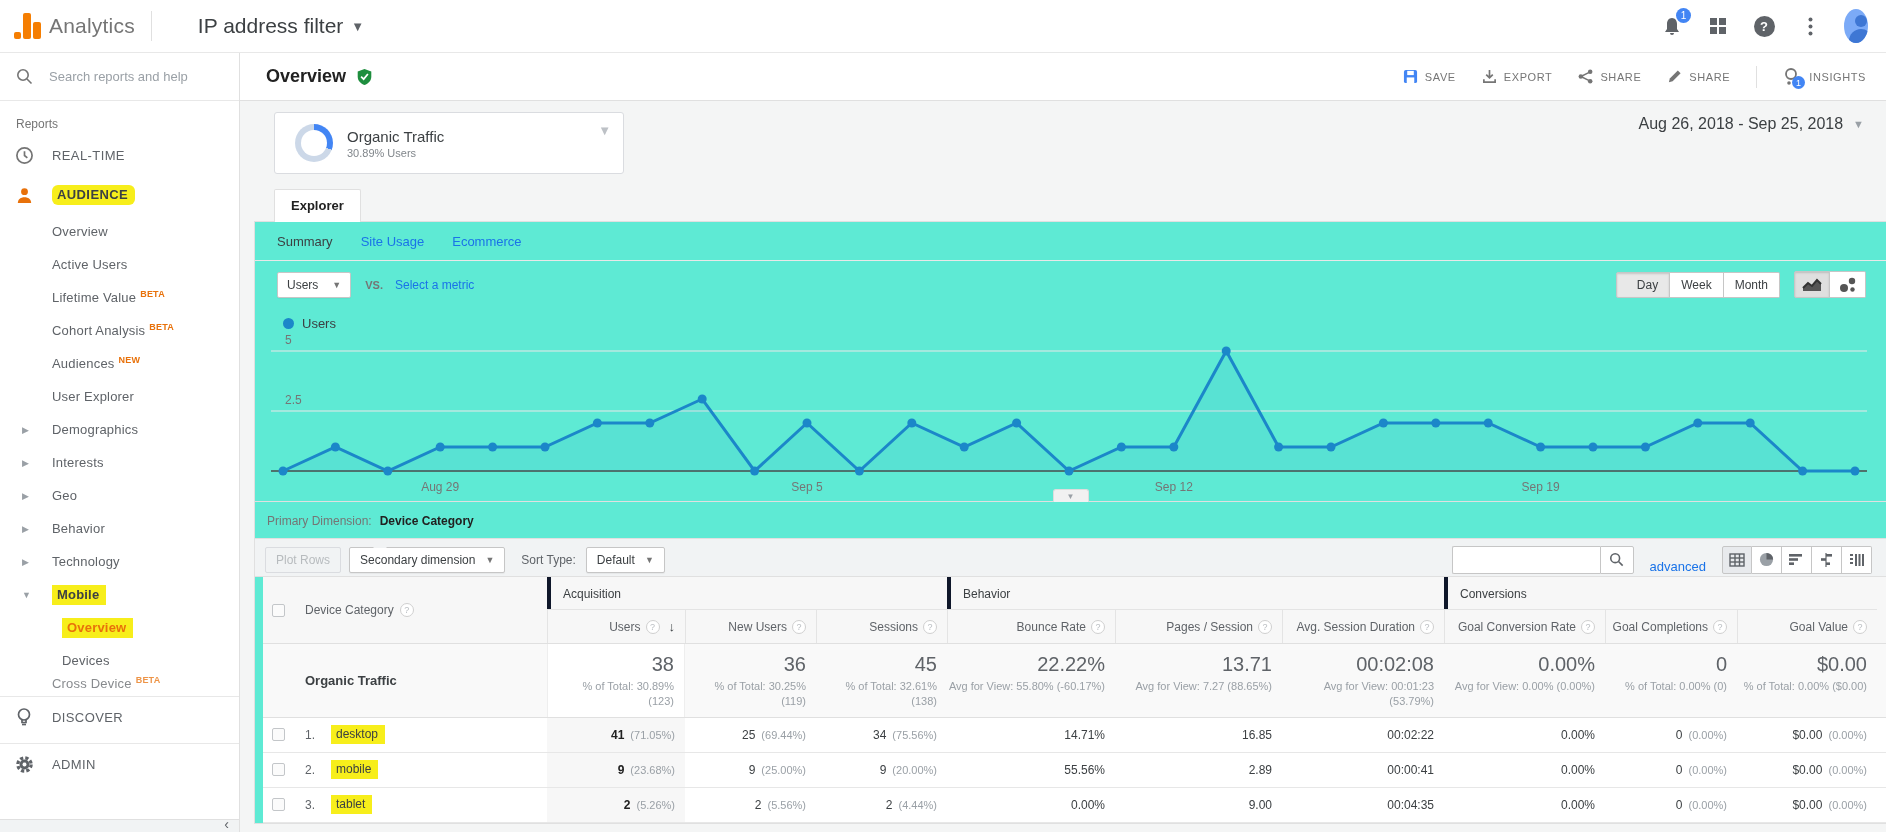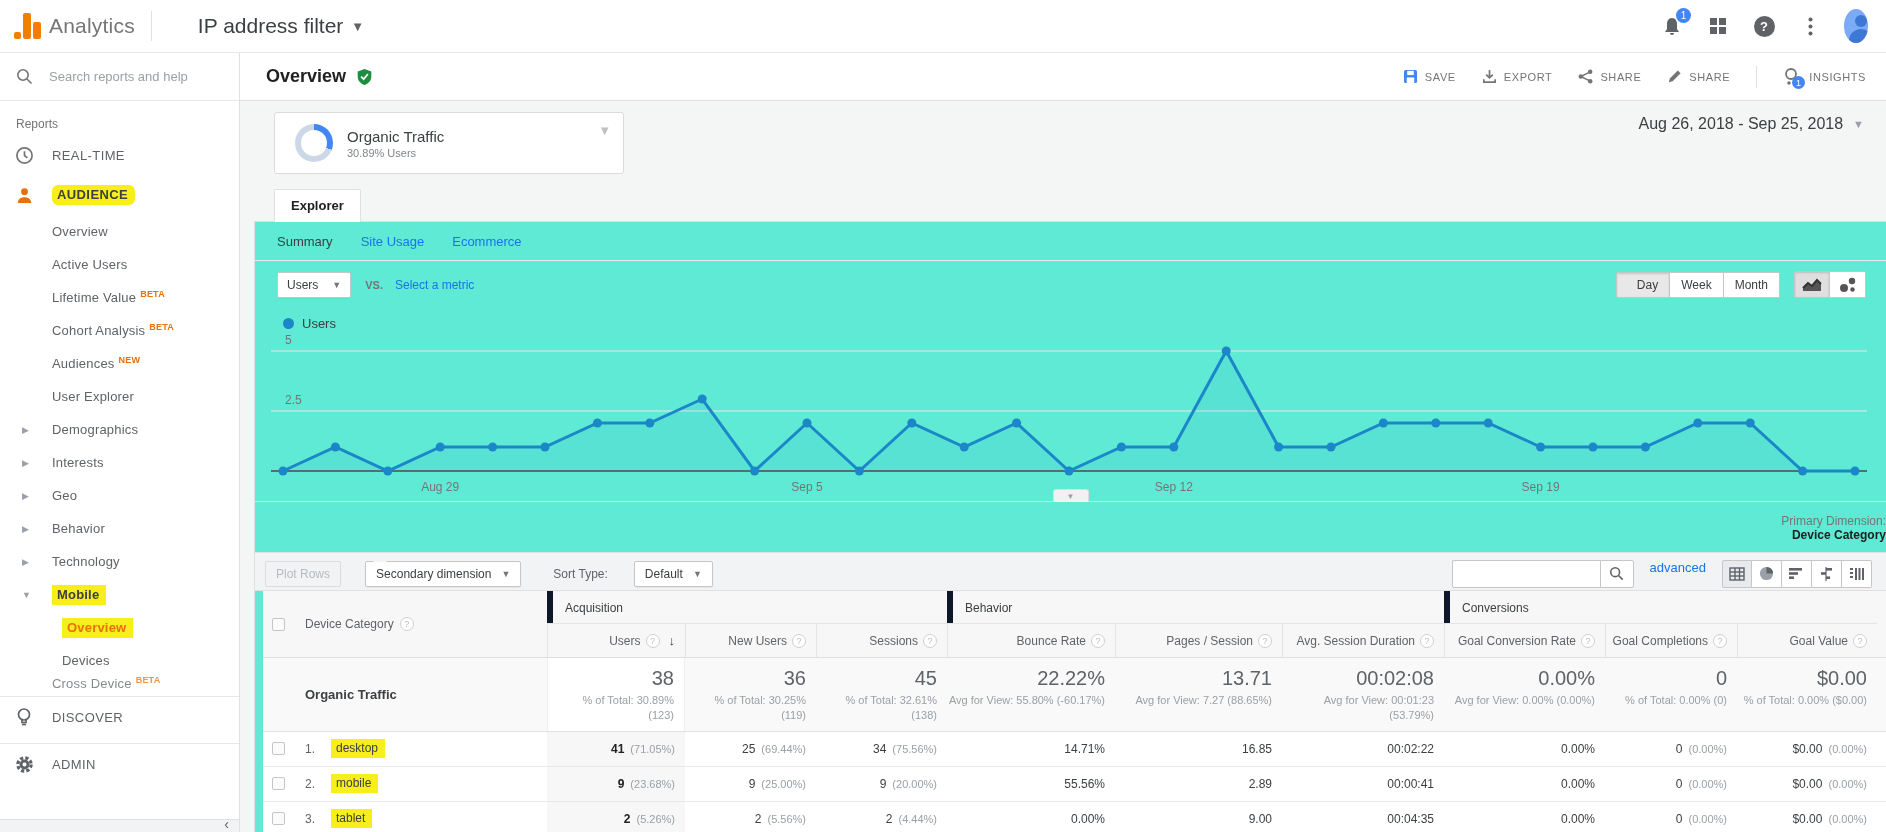--- a/index.html
+++ b/index.html
@@ -93,45 +93,45 @@
   .ct-btn:first-child { border-left:1px solid #c6c6c6; border-radius:2px 0 0 2px; }
   .ct-btn:last-child { border-radius:0 2px 2px 0; }
   .ct-btn.active { background:#dfdfdf; box-shadow:inset 0 1px 2px rgba(0,0,0,.15); }
 
   .chart-section { position:relative; padding:6px 18px 0 16px; border-bottom:1px solid #e0e0e0; }
   .legend { display:flex; align-items:center; gap:8px; padding:4px 0 2px 12px; }
   .legend-dot { width:11px; height:11px; border-radius:50%; }
   .legend-label { font-size:13px; color:#3c4043; }
   .chart-handle { position:absolute; left:50%; bottom:-1px; transform:translateX(-50%); width:36px; height:13px; background:#f1f1f1; border:1px solid #ddd; border-bottom:none; border-radius:3px 3px 0 0; display:flex; align-items:center; justify-content:center; font-size:8px; color:#9aa0a6; cursor:pointer; }
 
-  .dim-row { display:flex; align-items:flex-end; padding:12px 0 10px 12px; font-size:12px; position:relative;flex-direction:column; }
+  .dim-row { display:flex; align-items:center; padding:12px 0 10px 12px; font-size:12px; position:relative; }
   .dim-label { color:#757575; }
   .dim-value { color:#212121; font-weight:bold; margin-left:8px; position:relative; cursor:pointer; }
   .dim-notch { position:absolute; left:118px; bottom:-10px; width:0; height:0; border-left:7px solid transparent; border-right:7px solid transparent; border-bottom:7px solid #f1f3f4; z-index:3; }
 
-  .table-toolbar { height:39px; background:#f1f3f4; border-top:1px solid #e0e0e0; border-bottom:1px solid #e0e0e0; display:flex; align-items:center; padding:4px 14px 0 10px;gap:16px; }
+  .table-toolbar { height:39px; background:#f1f3f4; border-top:1px solid #e0e0e0; border-bottom:1px solid #e0e0e0; display:flex; align-items:center; padding:4px 14px 0 10px; }
   .tb-btn { background:#fff; border:1px solid #c6c6c6; border-radius:2px; font-size:12px; color:#3c4043; padding:5px 10px; display:flex; align-items:center; gap:10px; cursor:pointer; box-shadow:0 1px 1px rgba(0,0,0,.05); }
   .tb-btn.disabled { background:#f1f3f4; color:#b7bbbe; border-color:#dadce0; box-shadow:none; cursor:default; }
   .tb-label { font-size:12px; color:#5f6368; margin:0 10px 0 16px; }
-  .tb-right { margin-left:auto; display:flex; align-items:flex-start; }
+  .tb-right { margin-left:auto; display:flex; align-items:flex-end; }
   .search-wrap { display:flex; }
   .search-input { width:148px; height:28px; border:1px solid #c6c6c6; border-right:none; border-radius:2px 0 0 2px; background:#fff; padding:0 8px; font-size:12px; font-family:"Liberation Sans",sans-serif; }
   .search-btn { width:34px; height:28px; border:1px solid #c6c6c6; border-radius:0 2px 2px 0; background:#fff; display:flex; align-items:center; justify-content:center; cursor:pointer; }
   .advanced-link { color:#1a73e8; font-size:13px; margin:0 16px; cursor:pointer; }
   .view-toggles { display:flex; }
   .vt-btn { width:30px; height:28px; border:1px solid #c6c6c6; border-left:none; background:#fff; display:flex; align-items:center; justify-content:center; cursor:pointer; }
   .vt-btn:first-child { border-left:1px solid #c6c6c6; border-radius:2px 0 0 2px; }
   .vt-btn:last-child { border-radius:0 2px 2px 0; }
   .vt-btn.active { background:#e8eaed; }
 
   
   #datatable { padding-left:8px; }
   .tgrid { display:grid; grid-template-columns:30px 254px 138px 131px 131px 168px 167px 162px 161px 132px 140px; }
   .thead { background:#f7f7f7; border-bottom:1px solid #e0e0e0; font-size:12px; color:#5f6368; }
-  .th-group { padding:10px 0 8px 12px; color:#3c4043; border-left:6px solid #0f172a; grid-row:1; }
+  .th-group { padding:10px 0 8px 12px; color:#3c4043; border-left:4px solid #0f172a; grid-row:1; }
   .th-dim { grid-row:1 / span 2; display:flex; align-items:center; gap:6px; padding-left:12px; color:#5f6368; }
   .th-cb { grid-row:1 / span 2; display:flex; align-items:center; justify-content:center; }
   .th-metric { grid-row:2; display:flex; align-items:center; justify-content:flex-end; gap:5px; padding:9px 10px 9px 0; border-left:1px solid #e4e4e4; border-top:1px solid #e4e4e4; color:#5f6368; }
   .sort-arrow { color:#3c4043; font-size:13px; margin-left:4px; }
   .qm { width:14px; height:14px; border-radius:50%; background:#fff; border:1px solid #d0d0d0; color:#b9bdc1; font-size:9px; display:inline-flex; align-items:center; justify-content:center; flex:none; }
   .checkbox { width:13px; height:13px; border:1px solid #c3c6c9; border-radius:2px; background:#fbfbfb; }
   .totals-row { border-bottom:1px solid #e0e0e0; background:#f9f9f9; }
   .totals-label { grid-column:2; display:flex; align-items:center; padding-left:12px; font-size:13px; font-weight:bold; color:#3c4043; }
   .t-cell { text-align:right; padding:9px 10px 8px 0; }
   .t-main { font-size:20px; color:#5f6368; }

